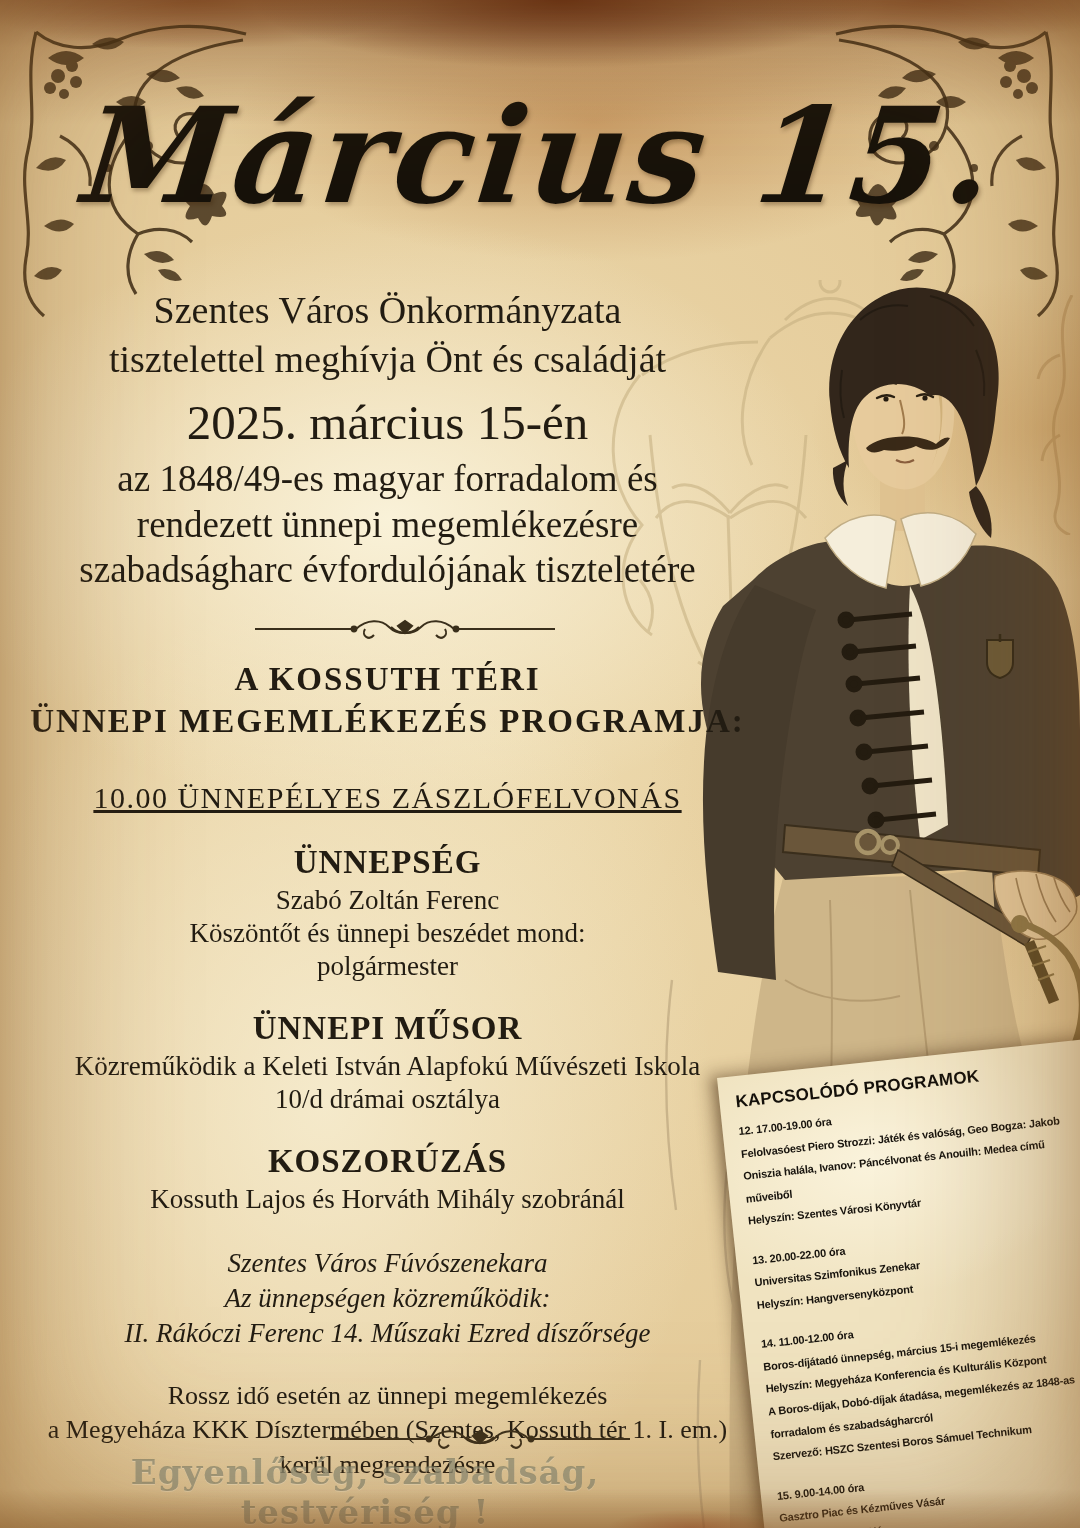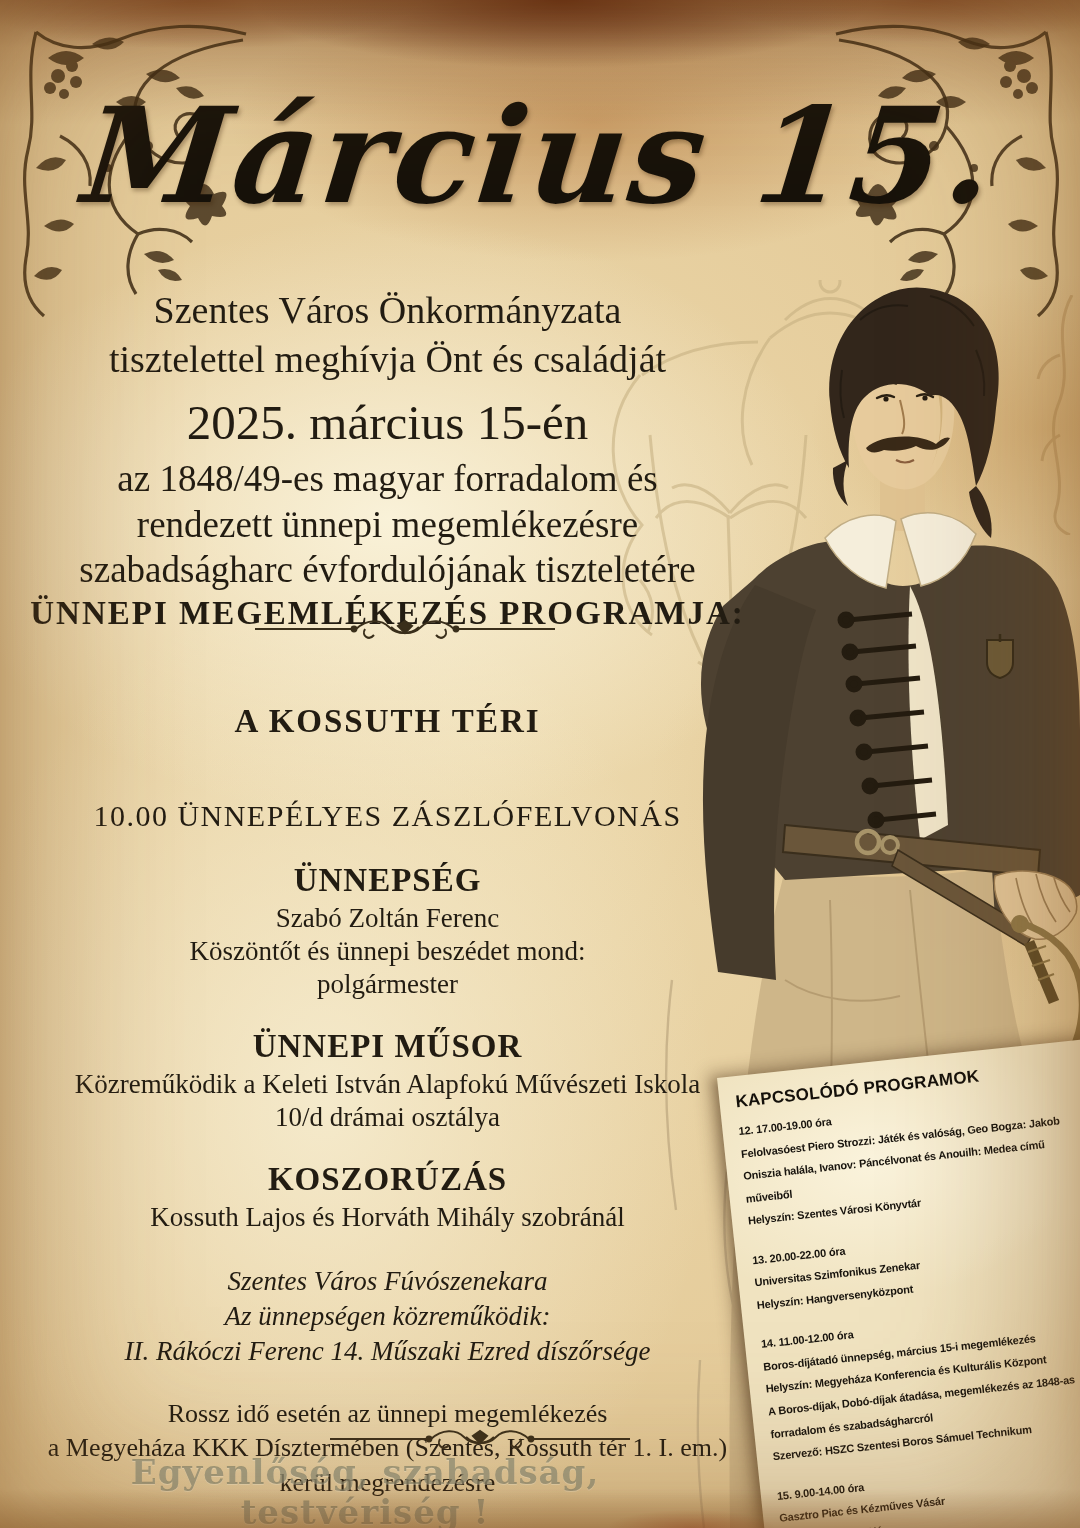--- a/index.html
+++ b/index.html
@@ -36,21 +36,21 @@
     font-family:"DejaVu Serif",serif;font-style:italic;font-weight:700;
     font-size:132px;letter-spacing:3px;color:#17120a;transform:skewX(-6deg);
     text-shadow:2px 3px 4px rgba(60,35,10,.35);}
 
   .col{position:absolute;left:10px;top:286px;width:755px;text-align:center;z-index:3;line-height:1.3;}
   .inv-line{font-size:38px;}
   .inv-date{font-size:49px;margin-top:6px;margin-bottom:2px;}
   .inv-sub{font-size:37px;line-height:1.22;}
   .prog-head{font-size:33px;font-weight:700;letter-spacing:2px;line-height:1.28;}
   .prog-head.first{margin-top:66px;}
-  .flag{font-size:30px;letter-spacing:1.5px;margin-top:54px;}
+  .flag{font-size:30px;letter-spacing:1.5px;margin-top:36px;text-decoration:underline;}
   .sec-title{font-size:33px;font-weight:700;letter-spacing:1px;margin-top:24px;}
   .sec-line{font-size:27px;line-height:1.22;}
   .contrib{font-style:italic;font-size:27px;line-height:1.3;margin-top:30px;}
   .weather{font-size:26px;line-height:1.32;margin-top:28px;}
 
   .divider{position:absolute;z-index:3;}
   .divider svg{display:block;}
 
   .slogan{position:absolute;left:15px;top:1452px;width:700px;z-index:3;text-align:center;
     font-family:"DejaVu Serif",serif;font-weight:700;font-size:34px;letter-spacing:1px;
@@ -268,22 +268,22 @@
 <div class="title">Március 15.</div>
 
 <div class="col">
   <div class="inv-line">Szentes Város Önkormányzata</div>
   <div class="inv-line">tisztelettel meghívja Önt és családját</div>
   <div class="inv-date">2025. március 15-én</div>
   <div class="inv-sub">az 1848/49-es magyar forradalom és</div>
   <div class="inv-sub">rendezett ünnepi megemlékezésre</div>
   <div class="inv-sub">szabadságharc  évfordulójának tiszteletére</div>
 
+  <div class="prog-head first">A KOSSUTH TÉRI</div>
   <div class="prog-head">ÜNNEPI MEGEMLÉKEZÉS PROGRAMJA:</div>
-  <div class="prog-head first">A KOSSUTH TÉRI</div>
 
   <div class="flag">10.00  ÜNNEPÉLYES ZÁSZLÓFELVONÁS</div>
 
   <div class="sec-title">ÜNNEPSÉG</div>
   <div class="sec-line">Szabó Zoltán Ferenc</div>
   <div class="sec-line">Köszöntőt és ünnepi beszédet mond:</div>
   <div class="sec-line">polgármester</div>
 
   <div class="sec-title">ÜNNEPI MŰSOR</div>
   <div class="sec-line">Közreműködik a  Keleti István Alapfokú Művészeti Iskola</div>

